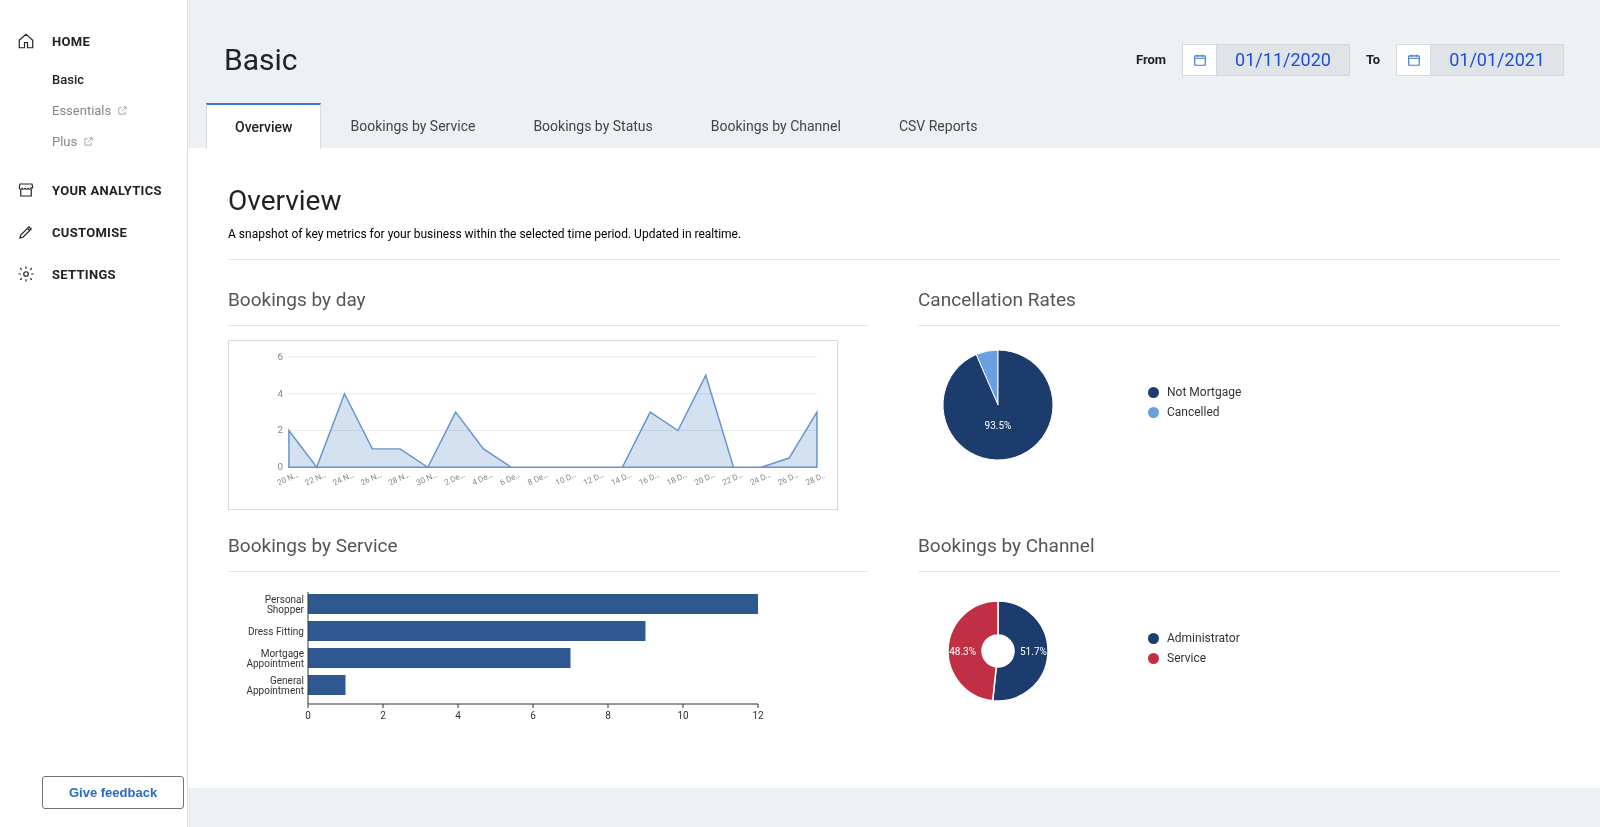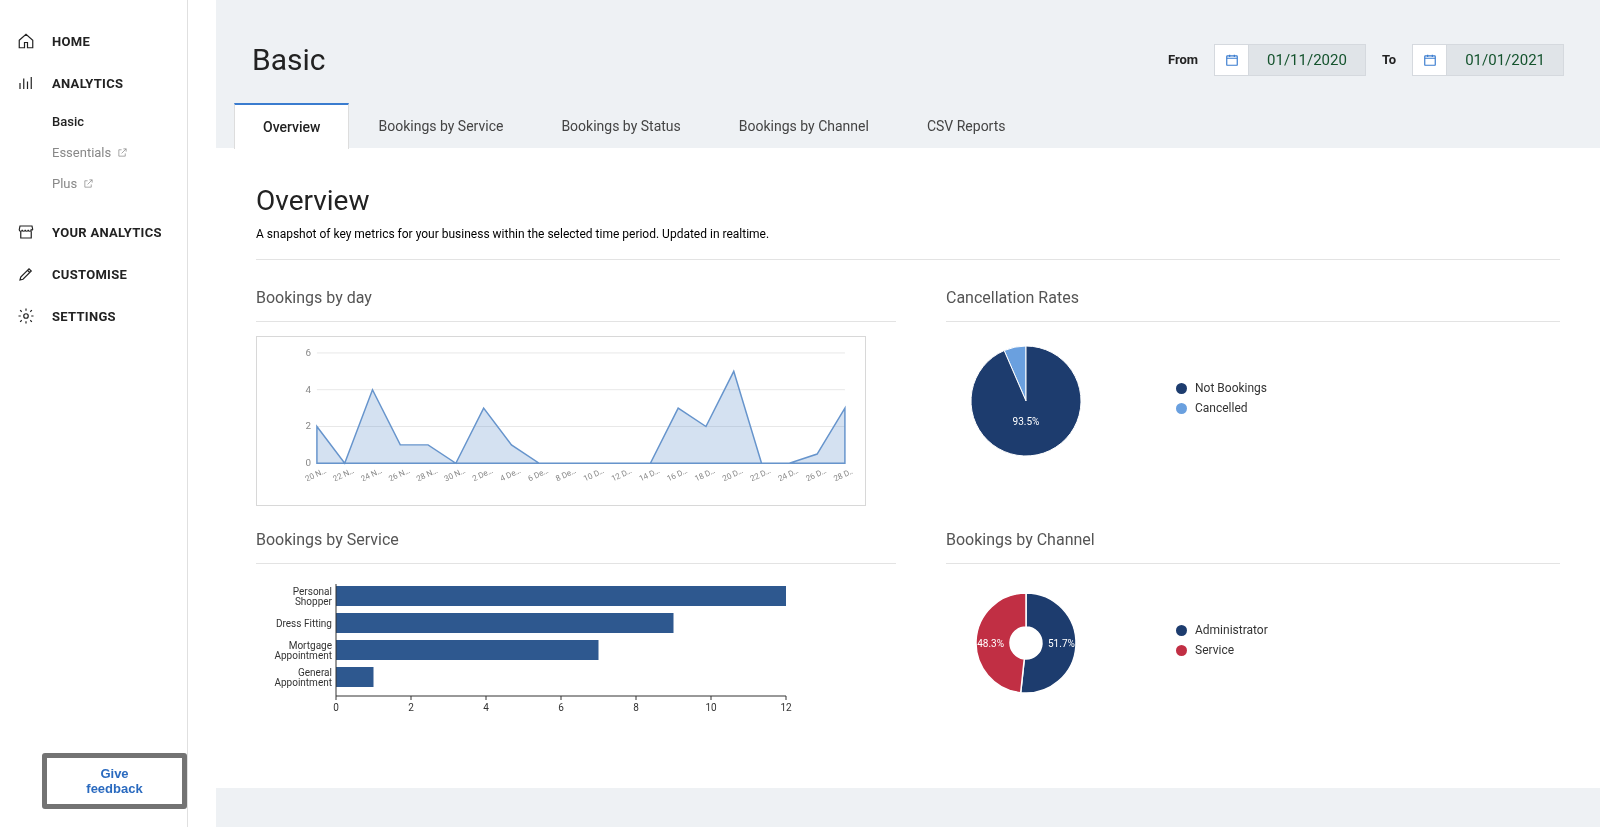--- a/index.html
+++ b/index.html
@@ -1,53 +1,53 @@
 <!DOCTYPE html>
 <html><head>
 <meta charset="utf-8">
 <style>
 * { box-sizing: border-box; margin: 0; padding: 0; }
 body { font-family: -apple-system, BlinkMacSystemFont, "Segoe UI", Roboto, Helvetica, Arial, sans-serif; background: #fff; color: #333; }
-.app { display: flex; width: 1600px; height: 827px; overflow: hidden; gap: 28px; }
+.app { display: flex; width: 1600px; height: 827px; overflow: hidden; }
 
 
 .sidebar { width: 188px; background: #fff; border-right: 1px solid #e0e0e0; display: flex; flex-direction: column; padding-top: 20px; position: relative; }
 .sidebar-item { display: flex; align-items: center; padding: 12px 15px; font-size: 13px; font-weight: 700; color: #222; cursor: pointer; letter-spacing: 0.3px; }
 .sidebar-item .icon { width: 22px; display: flex; justify-content: center; margin-right: 15px; }
 .sub-items { margin-left: 52px; margin-top: 2px; margin-bottom: 12px; }
 .sub-item { display: flex; align-items: center; gap: 6px; font-size: 13px; color: #888; padding: 8px 0; cursor: pointer; }
 .sub-item.active { color: #222; font-weight: 500; }
 .ext-icon { width: 11px; height: 11px; stroke: #888; stroke-width: 1.6; fill: none; }
-.feedback-btn { position: absolute; bottom: 18px; left: 42px; border: 5px solid #737373; background: #fff; color: #2a6abf; font-weight: 600; font-size: 13px; padding: 8px 26px; border-radius: 3px; cursor: pointer; }
+.feedback-btn { position: absolute; bottom: 18px; left: 42px; border: 1px solid #737373; background: #fff; color: #2a6abf; font-weight: 600; font-size: 13px; padding: 8px 26px; border-radius: 3px; cursor: pointer; }
 
 
 .main { flex: 1; background: #eef1f4; overflow: hidden; position: relative; }
 .header-row { display: flex; align-items: center; padding: 42px 36px 25px 36px; }
 .page-title { font-size: 30px; font-weight: 400; color: #222; flex: 1; }
 .date-range { display: flex; align-items: center; gap: 16px; margin-left: 42px; }
 .date-label { font-size: 13px; font-weight: 700; color: #222; }
 .date-input-wrap { display: flex; align-items: center; background: #e0e4e8; border: 1px solid #d5d9de; height: 32px; }
 .date-icon-box { width: 34px; height: 100%; background: #fff; display: flex; align-items: center; justify-content: center; border-right: 1px solid #d5d9de; }
 .cal-icon { width: 14px; height: 14px; fill: #3a7ccf; }
-.date-text-box { padding: 0 18px; font-size: 15px; color: #14532d; }
+.date-text-box { padding: 0 18px; font-size: 18px; color: #1d4ed8; }
 
 
 .tabs { display: flex; padding-left: 18px; }
 .tab { padding: 14px 28px; font-size: 14px; color: #444; cursor: pointer; border: 1px solid transparent; border-bottom: none; position: relative; top: 1px; }
 .tab.active { background: #fff; border-color: #ddd; border-top: 2px solid #3a7ccf; color: #222; font-weight: 500; }
 
 
 .content-panel { background: #fff; margin: 0; padding: 36px 40px; min-height: 640px; }
 .section-title { font-size: 28px; font-weight: 400; color: #222; margin-bottom: 10px; }
 .section-desc { font-size: 12px; color: #000000; margin-bottom: 18px; }
 .hr { border: none; border-top: 1px solid #e3e3e3; margin-bottom: 28px; }
 
 .charts-grid { display: grid; grid-template-columns: 640px 1fr; column-gap: 50px; row-gap: 24px; }
 .chart-block { }
-.chart-title { font-size: 16px; color: #555; margin-bottom: 14px; }
+.chart-title { font-size: 19px; color: #555; margin-bottom: 14px; }
 .chart-hr { border: none; border-top: 1px solid #e3e3e3; margin-bottom: 14px; }
 
 
 .line-chart-box { border: 1px solid #d8d8d8; width: 610px; height: 170px; position: relative; padding: 12px 12px 24px 40px; }
 .line-chart-svg { width: 100%; height: 100%; }
 .yaxis-text { font-size: 10px; fill: #888; text-anchor: end; }
 .xaxis-text { font-size: 8.2px; fill: #888; text-anchor: middle; }
 .area-path { fill: rgba(102, 148, 204, 0.28); stroke: #6694cc; stroke-width: 1.5; }
 
 
@@ -76,28 +76,20 @@
   <aside class="sidebar">
     <div class="sidebar-item">
       <span class="icon">
         <svg class="nav-icon" viewBox="0 0 24 24">
             <path d="M3 11 L12 3 L21 11 V21 H14 V14 H10 V21 H3 Z"></path>
           </svg>
       </span>
       <span>HOME</span>
     </div>
 
-    <div class="sidebar-item">
-      <span class="icon">
-        <svg class="nav-icon" viewBox="0 0 24 24">
-            <path d="M4 20 V12 M9 20 V6 M14 20 V10 M19 20 V4"></path>
-          </svg>
-      </span>
-      <span>ANALYTICS</span>
-    </div>
     <div class="sub-items">
       <div class="sub-item active">
         <span>Basic</span>
       </div>
       <div class="sub-item">
         <span>Essentials</span>
         <svg class="ext-icon" viewBox="0 0 24 24">
             <path d="M14 4 H20 V10 M20 4 L10 14 M18 14 V20 H4 V6 H10"></path>
           </svg>
       </div>
@@ -225,21 +217,21 @@
           <hr class="chart-hr">
           <div class="pie-row">
             <svg class="pie-svg" id="pie-cancel" width="160" height="130" viewBox="0 0 160 130">
                 <path d="M 80 65 L 58.156866015087076 14.523495587381028 A 55 55 0 0 1 80 10 Z" fill="#6aa0df" stroke="#fff" stroke-width="1"></path>
                 <path d="M 80 65 L 80 10 A 55 55 0 1 1 58.15686601508708 14.523495587381028 Z" fill="#1d3c6e" stroke="#fff" stroke-width="1"></path>
                 <text x="80" y="89" text-anchor="middle">93.5%</text>
               </svg>
             <div>
               <div class="legend-item">
                 <span class="legend-swatch" style="background:#1d3c6e"></span>
-                <span>Not Bookings</span>
+                <span>Not Mortgage</span>
               </div>
               <div class="legend-item">
                 <span class="legend-swatch" style="background:#6aa0df"></span>
                 <span>Cancelled</span>
               </div>
             </div>
           </div>
         </div>
 
         <div class="chart-block">

